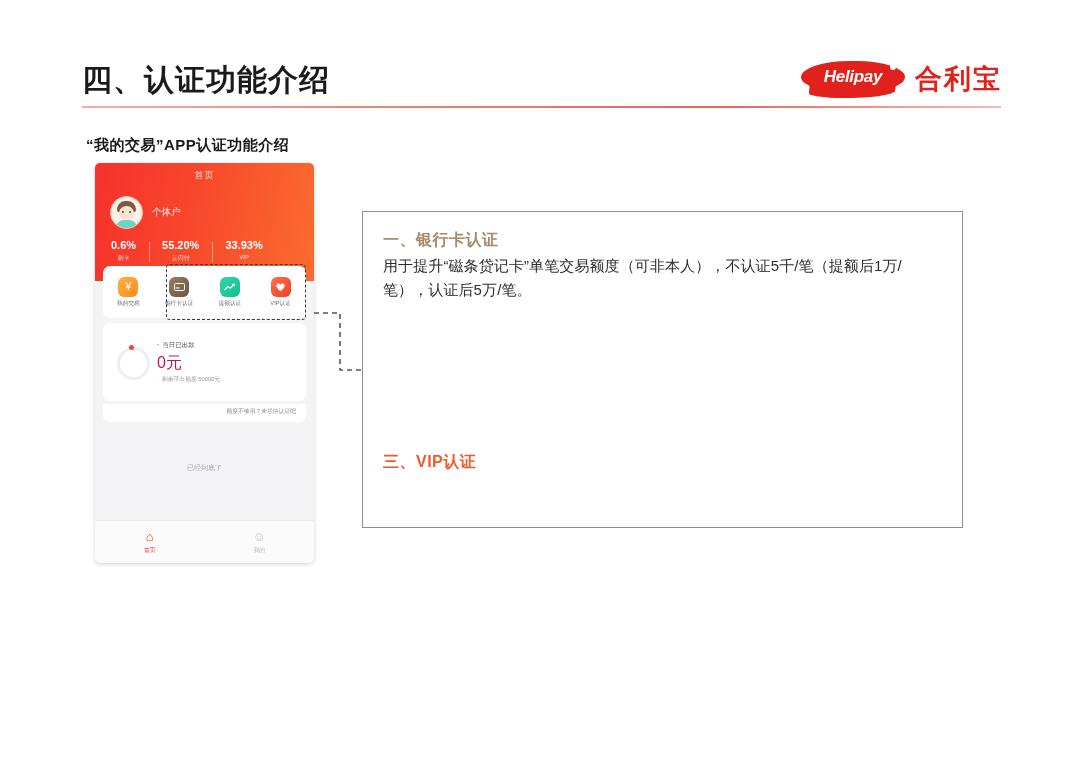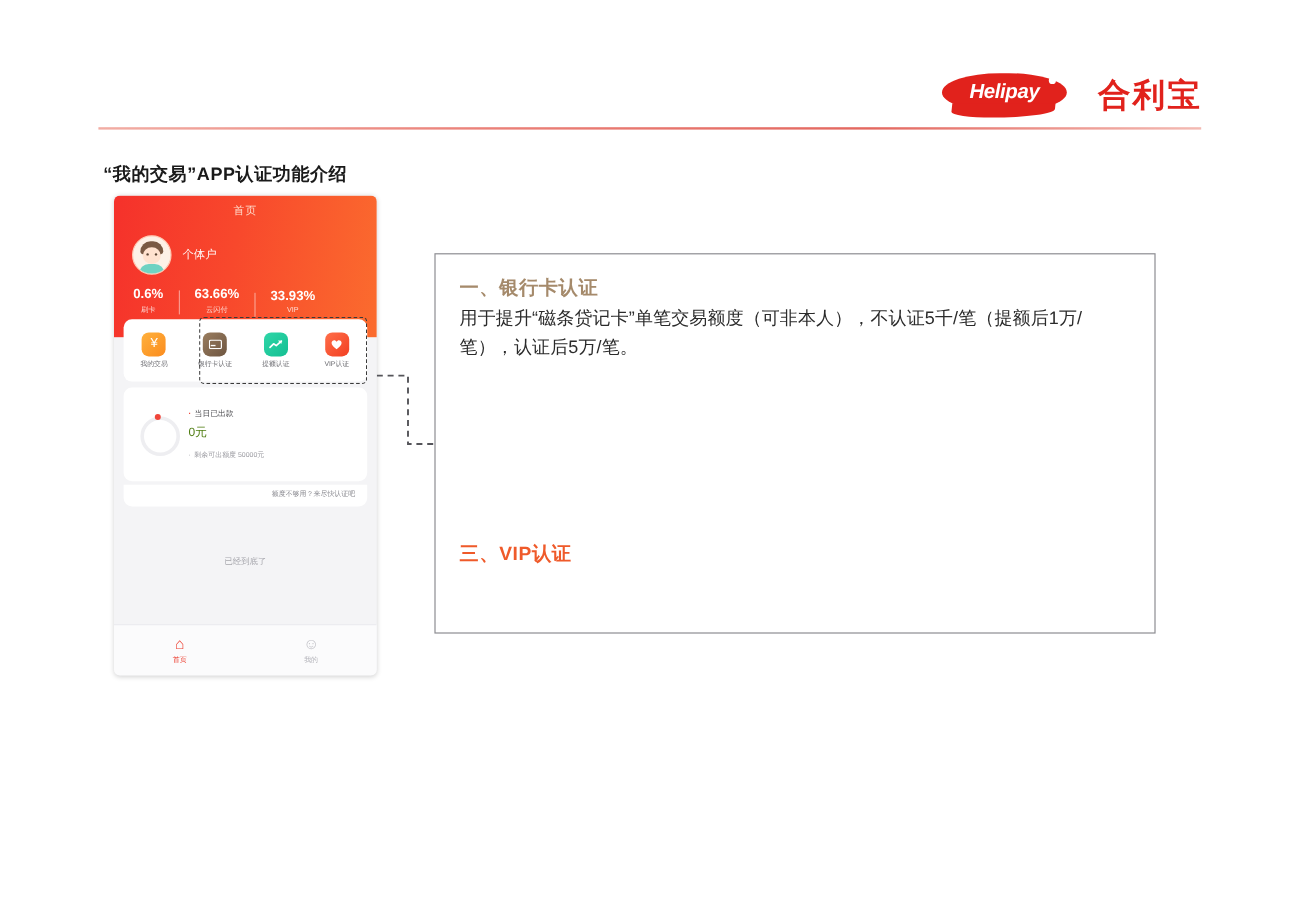--- a/index.html
+++ b/index.html
@@ -16,21 +16,21 @@
     font-size:30px;font-weight:bold;color:#1a1a1a;letter-spacing:1px;
     white-space:nowrap;
   }
   .header-rule{
     position:absolute;left:82px;top:106px;width:919px;height:2px;
     background:linear-gradient(to right,#f0a49a,#e8736a 35%,#e0574e 70%,#f2b3ab);
     opacity:.9;
   }
   .logo{
     position:absolute;right:78px;top:57px;height:44px;
-    display:flex;align-items:center;gap:26px;
+    display:flex;align-items:center;gap:10px;
   }
   .logo-mark{position:relative;width:104px;height:40px;}
   .logo-mark .blob{
     position:absolute;left:0;top:2px;width:104px;height:32px;
     background:#e1221c;border-radius:50%/54%;
   }
   .logo-mark .swoosh{
     position:absolute;left:8px;top:27px;width:86px;height:12px;
     background:#e1221c;border-radius:0 0 60% 40%;
     transform:skewX(-6deg);
@@ -73,21 +73,21 @@
     border:1.5px solid #ffc9b3;position:relative;overflow:hidden;
   }
   .avatar .hair{position:absolute;left:6px;top:4px;width:19px;height:11px;background:#7a5a44;border-radius:10px 10px 3px 3px;}
   .avatar .face{position:absolute;left:8px;top:9px;width:15px;height:14px;background:#ffe2cf;border-radius:50%;}
   .avatar .eyeL{position:absolute;left:11px;top:14px;width:2px;height:2px;background:#5c4433;border-radius:50%;}
   .avatar .eyeR{position:absolute;left:18px;top:14px;width:2px;height:2px;background:#5c4433;border-radius:50%;}
   .avatar .body{position:absolute;left:5px;top:23px;width:21px;height:10px;background:#6fd2c2;border-radius:8px 8px 0 0;}
   .ph-usertext{color:#ffffff;font-size:9.5px;opacity:.96;}
 
   .ph-stats{
-    position:absolute;left:16px;top:76px;display:flex;align-items:center;
+    position:absolute;left:16px;top:76px;display:flex;align-items:flex-start;
   }
   .stat{padding:0 13px;text-align:center;position:relative;}
   .stat:first-child{padding-left:0;}
   .stat + .stat::before{
     content:"";position:absolute;left:0;top:3px;width:1px;height:20px;
     background:rgba(255,255,255,.45);
   }
   .stat .v{color:#fff;font-size:11px;font-weight:bold;line-height:13px;}
   .stat .l{color:rgba(255,255,255,.78);font-size:6px;margin-top:2px;}
 
@@ -120,21 +120,21 @@
     position:absolute;left:8px;top:160px;width:203px;height:78px;
     background:#fff;border-radius:7px;
   }
   .ring{
     position:absolute;left:14px;top:24px;width:27px;height:27px;border-radius:50%;
     border:3px solid #eeeef1;
   }
   .ring .dot{position:absolute;left:9px;top:-5px;width:5px;height:5px;border-radius:50%;background:#f0453a;}
   .amt-lbl{position:absolute;left:54px;top:18px;font-size:6.5px;color:#4a4a4e;}
   .amt-lbl::before{content:"·";margin-right:3px;color:#f0453a;font-weight:bold;}
-  .amt-val{position:absolute;left:54px;top:30px;font-size:10px;color:#4d7c0f;}
+  .amt-val{position:absolute;left:54px;top:30px;font-size:16px;color:#be185d;}
   .amt-sub{position:absolute;left:54px;top:52px;font-size:5.8px;color:#9b9ba1;}
   .amt-sub::before{content:"·";margin-right:3px;}
   .amt-tip{
     position:absolute;left:8px;top:241px;width:203px;height:18px;
     background:#fff;border-radius:0 0 7px 7px;
   }
   .amt-tip span{position:absolute;right:10px;top:3px;font-size:5.8px;color:#8a8a90;}
 
   .ph-end{
     position:absolute;left:0;right:0;top:300px;text-align:center;
@@ -165,20 +165,21 @@
   .sect p{margin:0;font-size:15px;line-height:24px;color:#2b2b2b;letter-spacing:.1px;}
   .s1{top:18px;} .s1 h3{color:#a58a6b;}
   .s2{top:113px;} .s2 h3{color:#2fbf95;}
   .s3{top:240px;} .s3 h3{color:#ef5a2a;}
 </style>
 </head>
 <body>
 
 <div class="slide">
 
+  <div class="page-title">四、认证功能介绍</div>
   <div class="header-rule"></div>
 
   <div class="logo">
     <div class="logo-mark">
       <div class="blob"></div>
       <div class="swoosh"></div>
       <div class="wordmark">Helipay</div>
       <div class="tick"></div>
     </div>
     <div class="logo-cn">合利宝</div>
@@ -201,21 +202,21 @@
         </div>
         <div class="ph-usertext">个体户</div>
       </div>
 
       <div class="ph-stats">
         <div class="stat">
           <div class="v">0.6%</div>
           <div class="l">刷卡</div>
         </div>
         <div class="stat">
-          <div class="v">63.66%</div>
+          <div class="v">55.20%</div>
           <div class="l">云闪付</div>
         </div>
         <div class="stat">
           <div class="v">33.93%</div>
           <div class="l">VIP</div>
         </div>
       </div>
     </div>
 
     <div class="ph-card">

